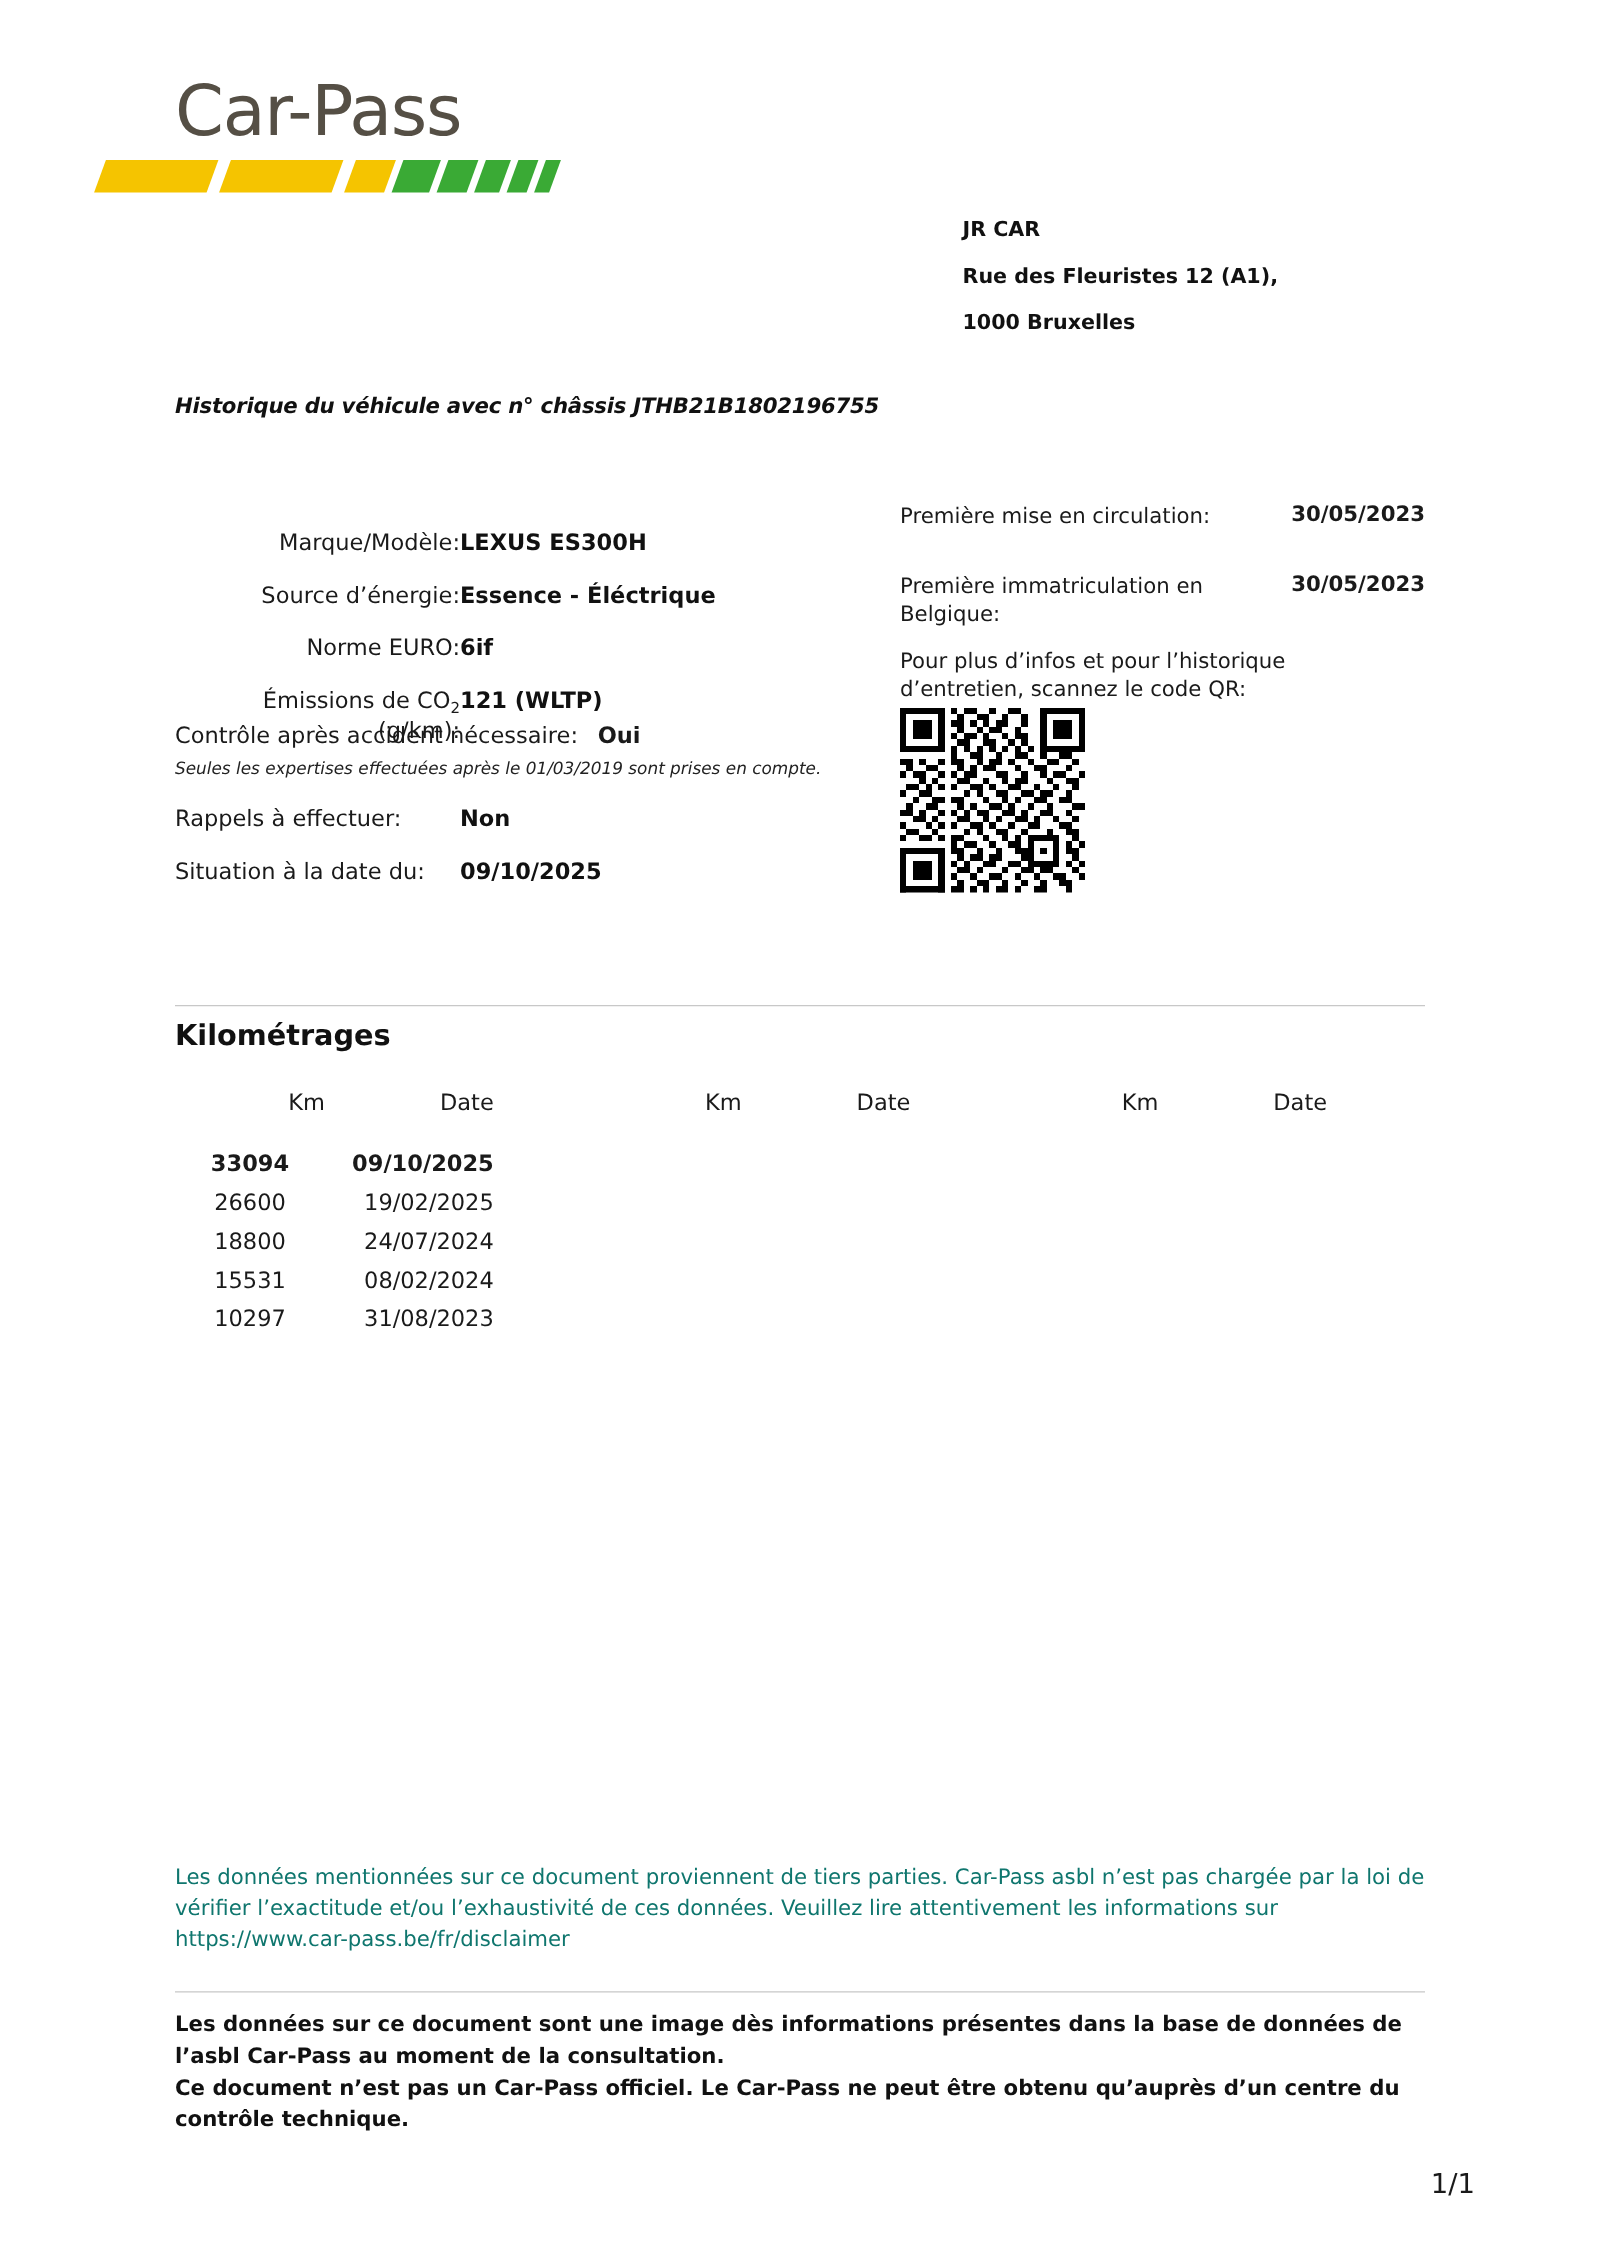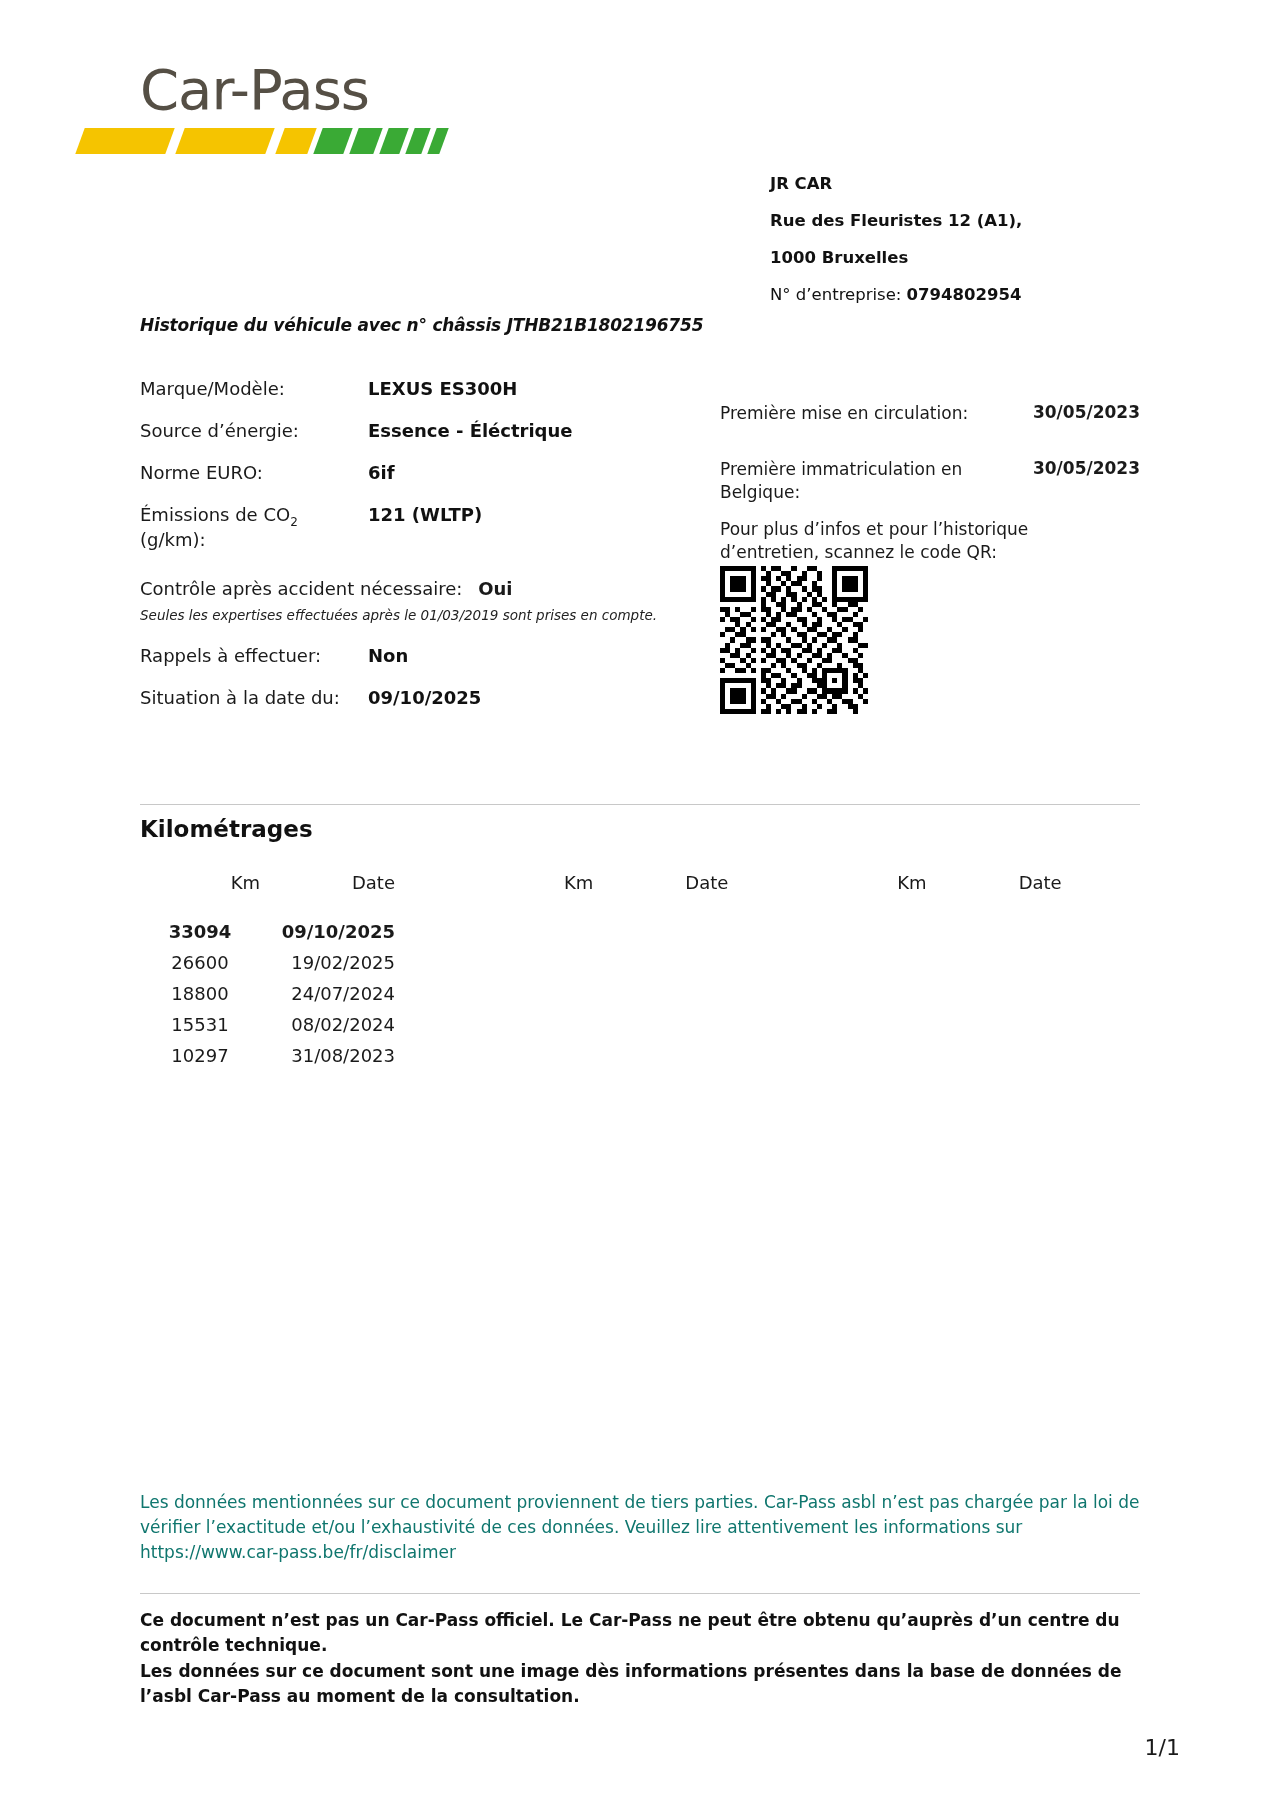--- a/index.html
+++ b/index.html
@@ -75,23 +75,24 @@
     font-style: italic;
     font-weight: bold;
     color: #111;
     letter-spacing: -0.2px;
   }
 
   
   .info-left {
     position: absolute;
     left: 140px;
-    top: 378px;
+    top: 424px;
     width: 580px;
     font-size: 18px;
+    text-align: right;
   }
   .info-row {
     display: flex;
     align-items: baseline;
     margin-bottom: 21px;
   }
   .info-label {
     width: 228px;
     color: #1a1a1a;
     font-weight: normal;
@@ -290,24 +291,20 @@
       <div class="stripe" style="left:244px; width:20px; background:#3aaa35;"></div>
       <div class="stripe" style="left:270px; width:16px; background:#3aaa35;"></div>
       <div class="stripe" style="left:292px; width:12px; background:#3aaa35;"></div>
     </div>
   </div>
 
   <div class="company">
     <div>JR CAR</div>
     <div>Rue des Fleuristes 12 (A1),</div>
     <div>1000 Bruxelles</div>
-    <div class="ent">
-      <span>N° d’entreprise:</span>
-      <b>0794802954</b>
-    </div>
   </div>
 
   <div class="doc-title">Historique du véhicule avec n° châssis JTHB21B1802196755</div>
 
   <div class="info-left">
     <div class="info-row">
       <span class="info-label">Marque/Modèle:</span>
       <span class="info-value">LEXUS ES300H</span>
     </div>
     <div class="info-row">
@@ -639,18 +636,18 @@
           <span class="h-date">Date</span>
         </div>
       </div>
 
     </div>
   </div>
 
   <div class="footer-note">Les données mentionnées sur ce document proviennent de tiers parties. Car-Pass asbl n’est pas chargée par la loi de vérifier l’exactitude et/ou l’exhaustivité de ces données. Veuillez lire attentivement les informations sur https://www.car-pass.be/fr/disclaimer</div>
   <div class="footer-divider"></div>
   <div class="footer-bold">
+    <p>Les données sur ce document sont une image dès informations présentes dans la base de données de l’asbl Car-Pass au moment de la consultation.</p>
     <p>Ce document n’est pas un Car-Pass officiel. Le Car-Pass ne peut être obtenu qu’auprès d’un centre du contrôle technique.</p>
-    <p>Les données sur ce document sont une image dès informations présentes dans la base de données de l’asbl Car-Pass au moment de la consultation.</p>
   </div>
   <div class="page-num">1/1</div>
 
 </div>
 
 </body></html>

